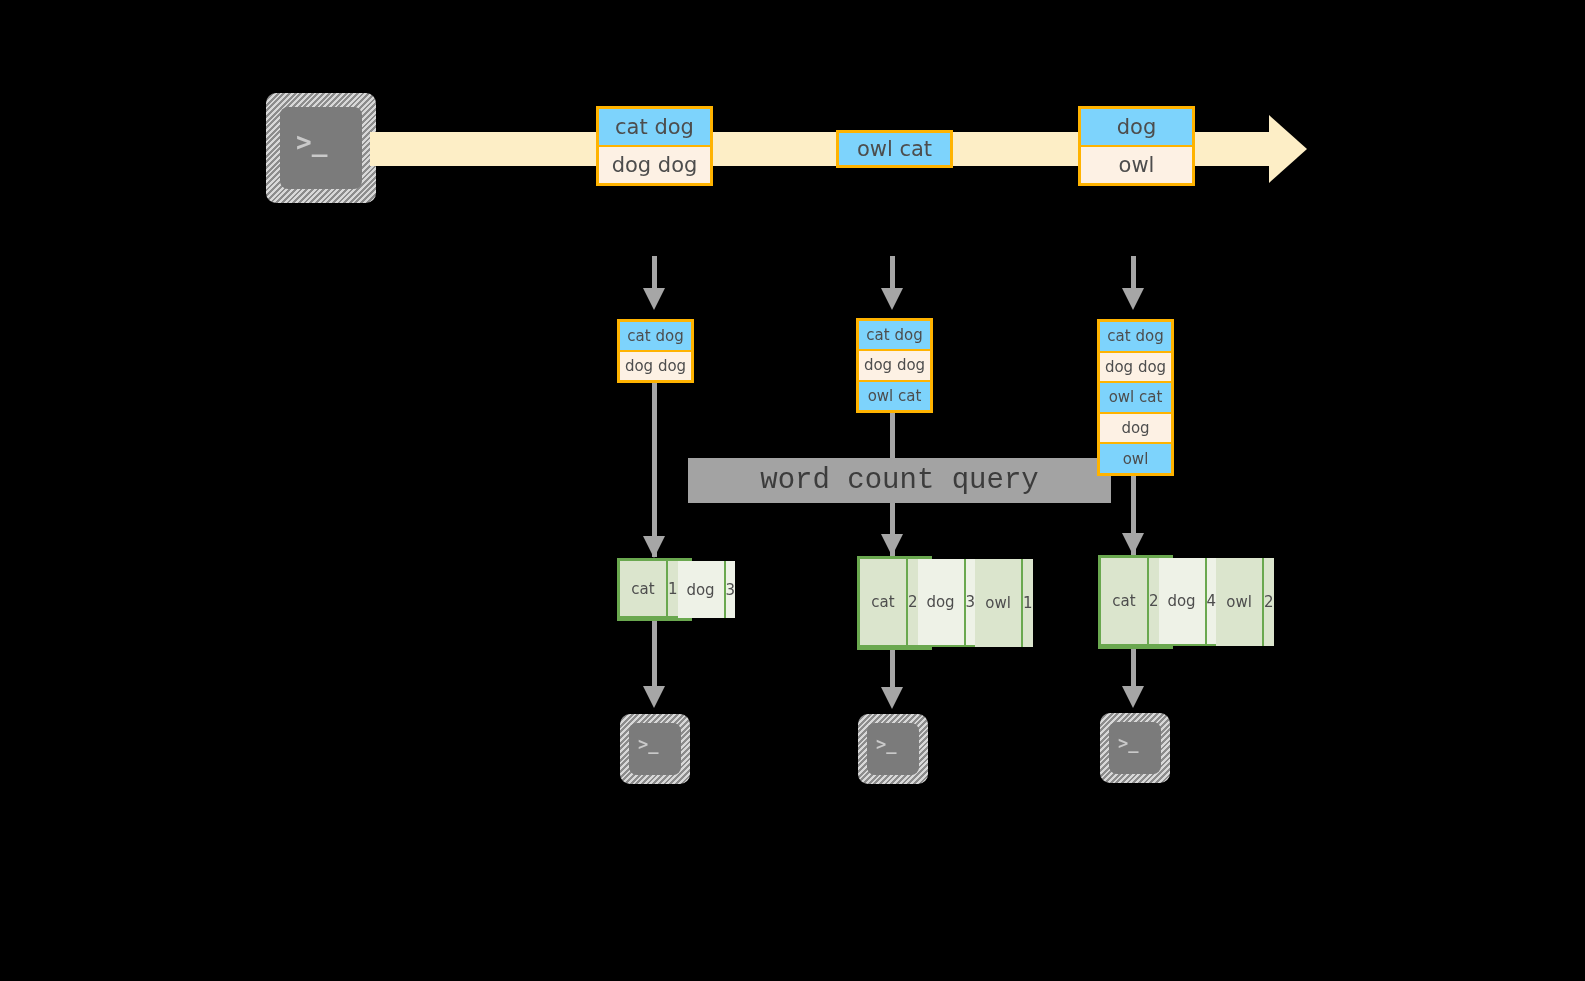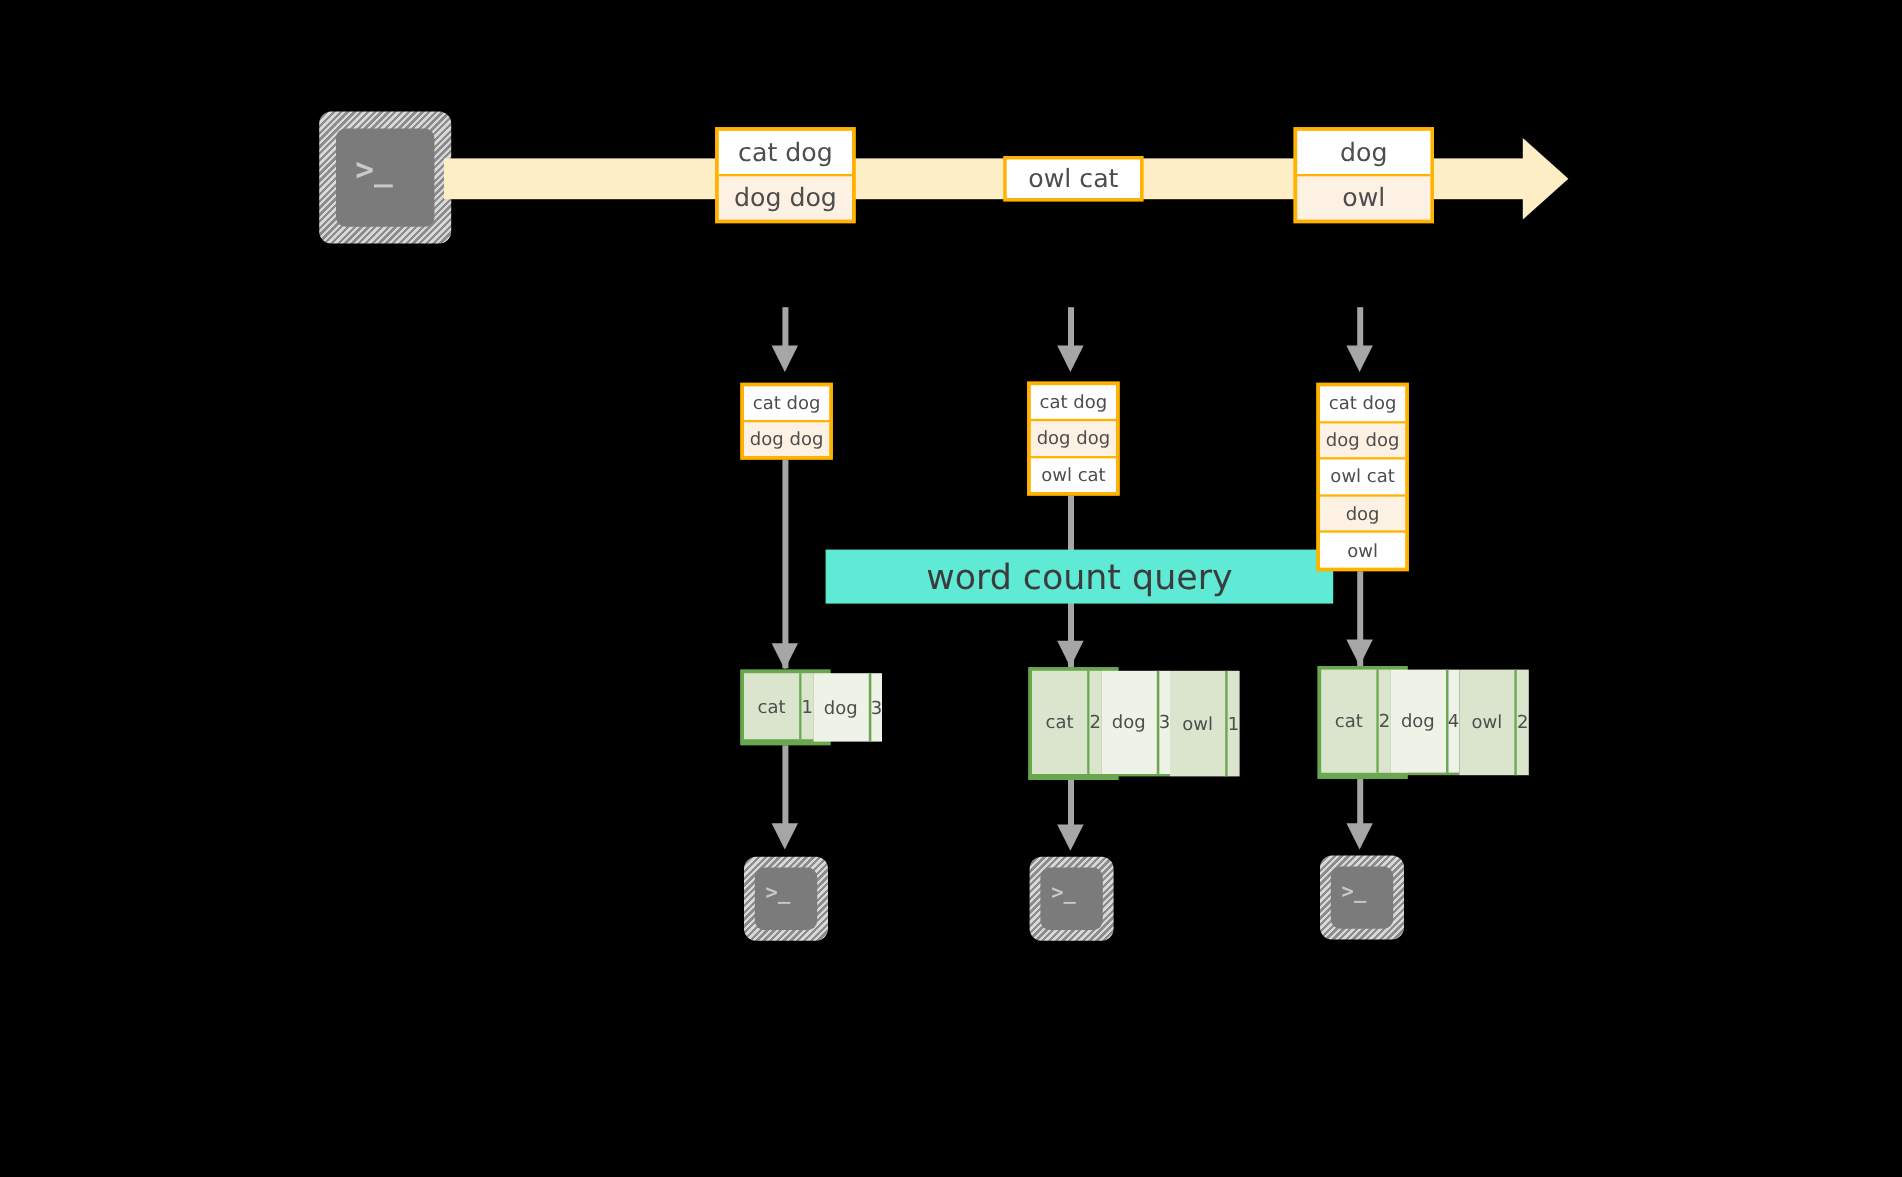--- a/index.html
+++ b/index.html
@@ -68,21 +68,21 @@
   .orow {
     flex: 1 1 auto;
     display: flex;
     align-items: center;
     justify-content: center;
     color: #4d4d4d;
     white-space: nowrap;
     border-bottom: 2px solid #ffb300;
   }
   .orow:last-child { border-bottom: none; }
-  .orow.dark  { background: #ffffff; }
+  .orow.dark  { background: #7dd3fc; }
   .orow.light { background: #fdf1e4; }
 
   
   .gtable {
     position: absolute;
     box-sizing: border-box;
     border: 3px solid #6aa84f;
     background: #6aa84f;
     display: flex;
     flex-direction: row;
@@ -124,27 +124,28 @@
     width: 0; height: 0;
     border-left: 11px solid transparent;
     border-right: 11px solid transparent;
     border-top: 22px solid #a6a6a6;
     z-index: 3;
   }
 
   
   .label-band {
     position: absolute;
-    background: #5eead4;
+    background: #a3a3a3;
     display: flex;
     align-items: center;
     justify-content: center;
     color: #3c3c3c;
     z-index: 5;
     white-space: nowrap;
+    font-family: Liberation Mono, monospace;
   }
 </style>
 </head>
 <body>
 
 <div id="stage">
 
   <div class="term-wrap" style="left:266px; top:93px; width:110px; height:110px;">
     <div class="term-hatch"></div>
     <div class="term-body" style="left:14px; top:14px; right:14px; bottom:14px;"></div>

